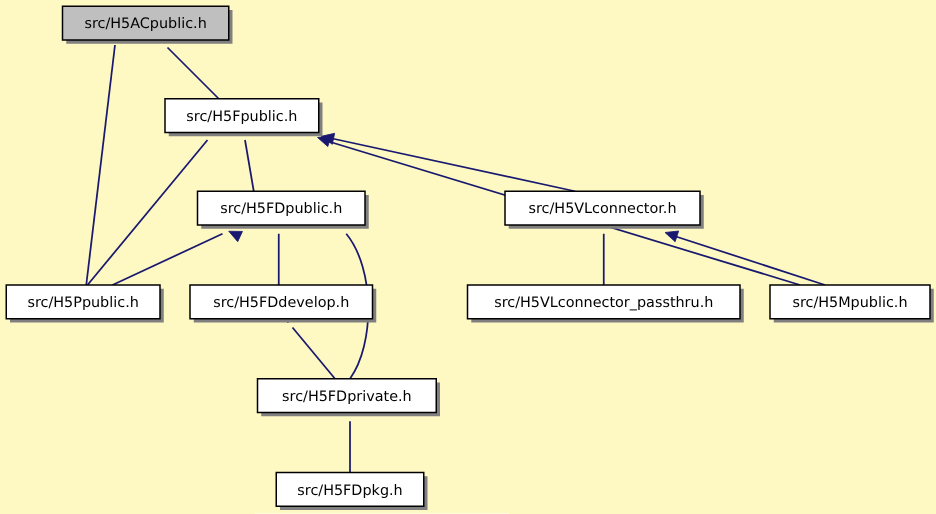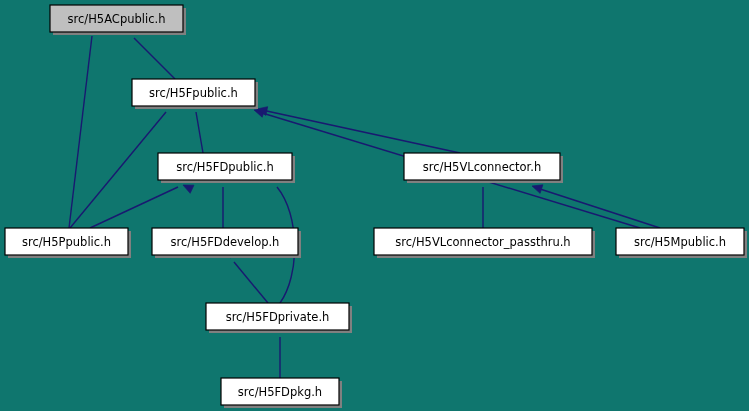--- a/index.html
+++ b/index.html
@@ -10,21 +10,21 @@
   body {
     width: 749px;
     height: 411px;
     overflow: hidden;
     font-family: "DejaVu Sans", sans-serif;
   }
   #graph-root {
     position: relative;
     width: 749px;
     height: 411px;
-    background: #0f766e;
+    background: #fef9c3;
   }
   svg#dep-graph {
     display: block;
     width: 749px;
     height: 411px;
   }
   .node-box {
     stroke: #000000;
     stroke-width: 1.2;
   }

